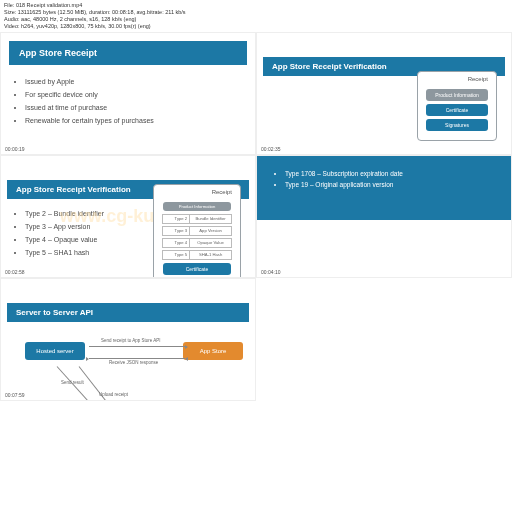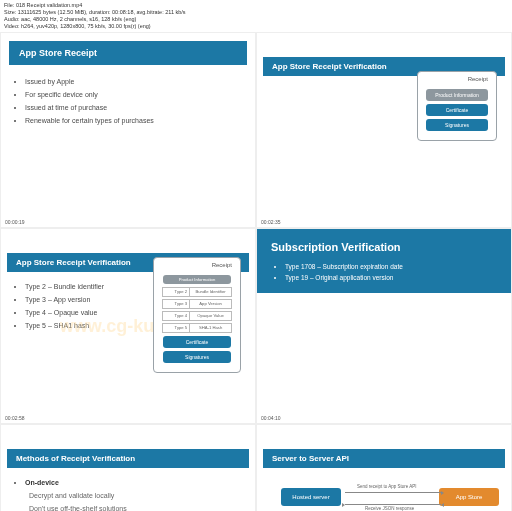--- a/index.html
+++ b/index.html
@@ -17,21 +17,21 @@
     color: #333;
     background: #fff;
   }
   .grid {
     display: grid;
     grid-template-columns: 1fr 1fr;
     grid-auto-rows: auto;
   }
   .slide {
     position: relative;
-    height: 196px;
+    height: 123px;
     border: 0.5px solid #eee;
     background: #fff;
     overflow: hidden;
   }
   .timestamp {
     position: absolute;
     bottom: 2px;
     left: 4px;
     font-size: 5px;
     color: #555;
@@ -218,40 +218,28 @@
           <div class="v">SHA-1 Hash</div>
         </div>
       <span class="pill blue">Certificate</span>
       <span class="pill blue">Signatures</span>
     </div>
     <div class="timestamp">00:02:58</div>
   </div>
 
   <div class="slide">
     <div class="sub-head">
-      <h2>Subscription Verification</h2>
       <ul>
         <li>Type 1708 – Subscription expiration date</li>
         <li>Type 19 – Original application version</li>
       </ul>
     </div>
     <div class="timestamp">00:04:10</div>
   </div>
 
-  <div class="slide">
-    <div class="titlebar small">Methods of Receipt Verification</div>
-    <div class="body">
-      <ul>
-          <li><span class="bold">On-device</span></li>
-        </ul>
-      <div class="sub">Decrypt and validate locally</div>
-      <div class="sub">Don't use off-the-shelf solutions</div>
-    </div>
-    <div class="timestamp">00:05:14</div>
-  </div>
 
   <div class="slide">
     <div class="titlebar small">Server to Server API</div>
     <div class="sv">
       <div class="nbox host">Hosted server</div>
       <div class="nbox app">App Store</div>
       <div class="nbox dev">Device</div>
 
       <div class="arrow-lr" style="top:10px;"></div>
       <div class="albl" style="left:100px; top:2px;">Send receipt to App Store API</div>

